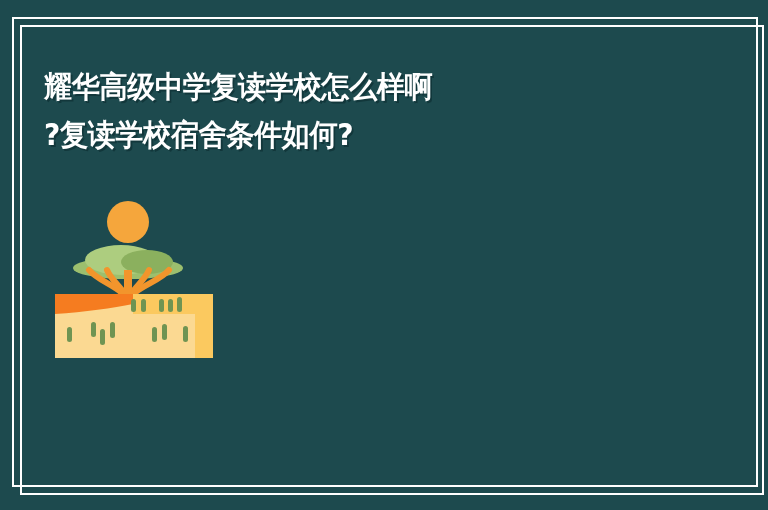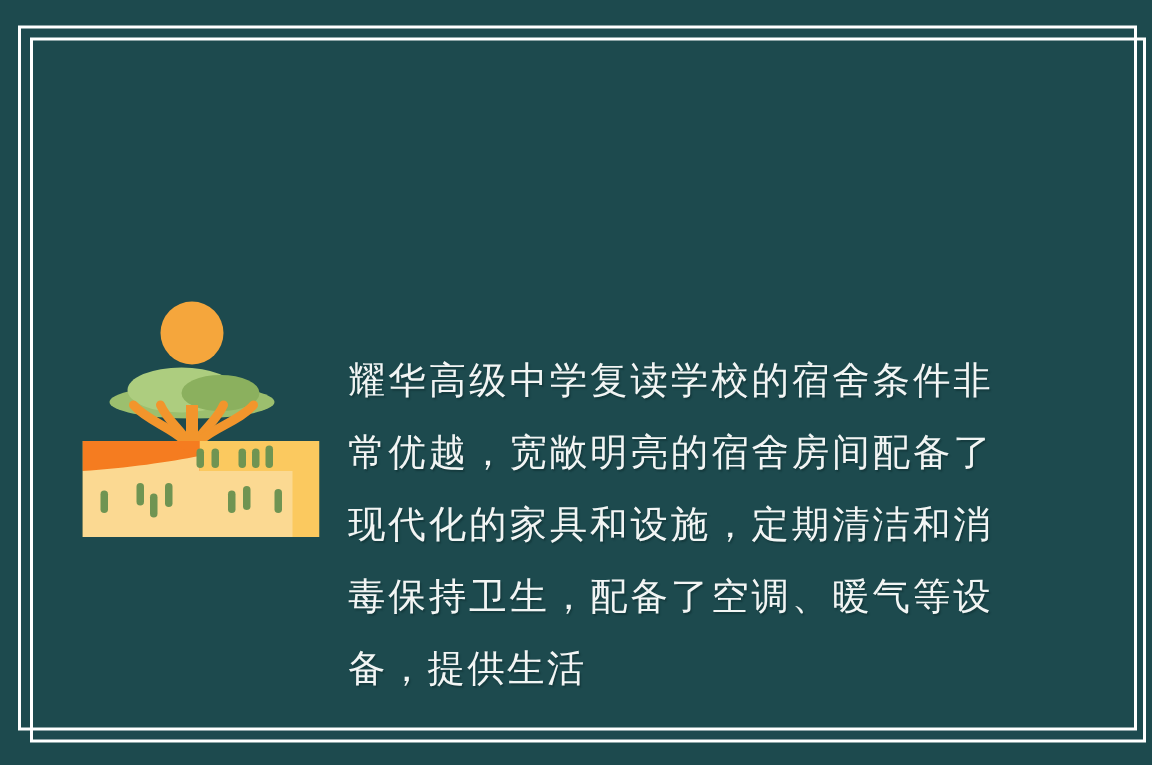--- a/index.html
+++ b/index.html
@@ -95,20 +95,24 @@
   }
 </style>
 </head>
 <body>
 
 <div id="canvas">
 
   <div class="frame frame-outer"></div>
   <div class="frame frame-inner"></div>
 
+  <div class="title-block">
+    <div class="title-line">耀华高级中学复读学校怎么样啊</div>
+    <div class="title-line">?复读学校宿舍条件如何?</div>
+  </div>
 
   <div class="illustration">
     <svg viewBox="0 0 158 164" xmlns="http://www.w3.org/2000/svg">
 
       <g>
         <circle cx="73" cy="26" r="21" fill="#f5a63c"></circle>
         <path d="M73 5 a21 21 0 0 0 0 42 a21 21 0 0 1 0 -42 z" fill="#fbc55e"></path>
       </g>
 
       <g>
@@ -147,17 +151,14 @@
         <rect x="36" y="126" width="5" height="15" rx="2.5"></rect>
         <rect x="45" y="133" width="5" height="16" rx="2.5"></rect>
         <rect x="55" y="126" width="5" height="16" rx="2.5"></rect>
         <rect x="97" y="131" width="5" height="15" rx="2.5"></rect>
         <rect x="107" y="128" width="5" height="16" rx="2.5"></rect>
         <rect x="128" y="130" width="5" height="16" rx="2.5"></rect>
       </g>
     </svg>
   </div>
 
-  <div class="body-block">
-    <p class="body-text">耀华高级中学复读学校的宿舍条件非常优越，宽敞明亮的宿舍房间配备了现代化的家具和设施，定期清洁和消毒保持卫生，配备了空调、暖气等设备，提供生活</p>
-  </div>
 
 </div>
 
 </body></html>

